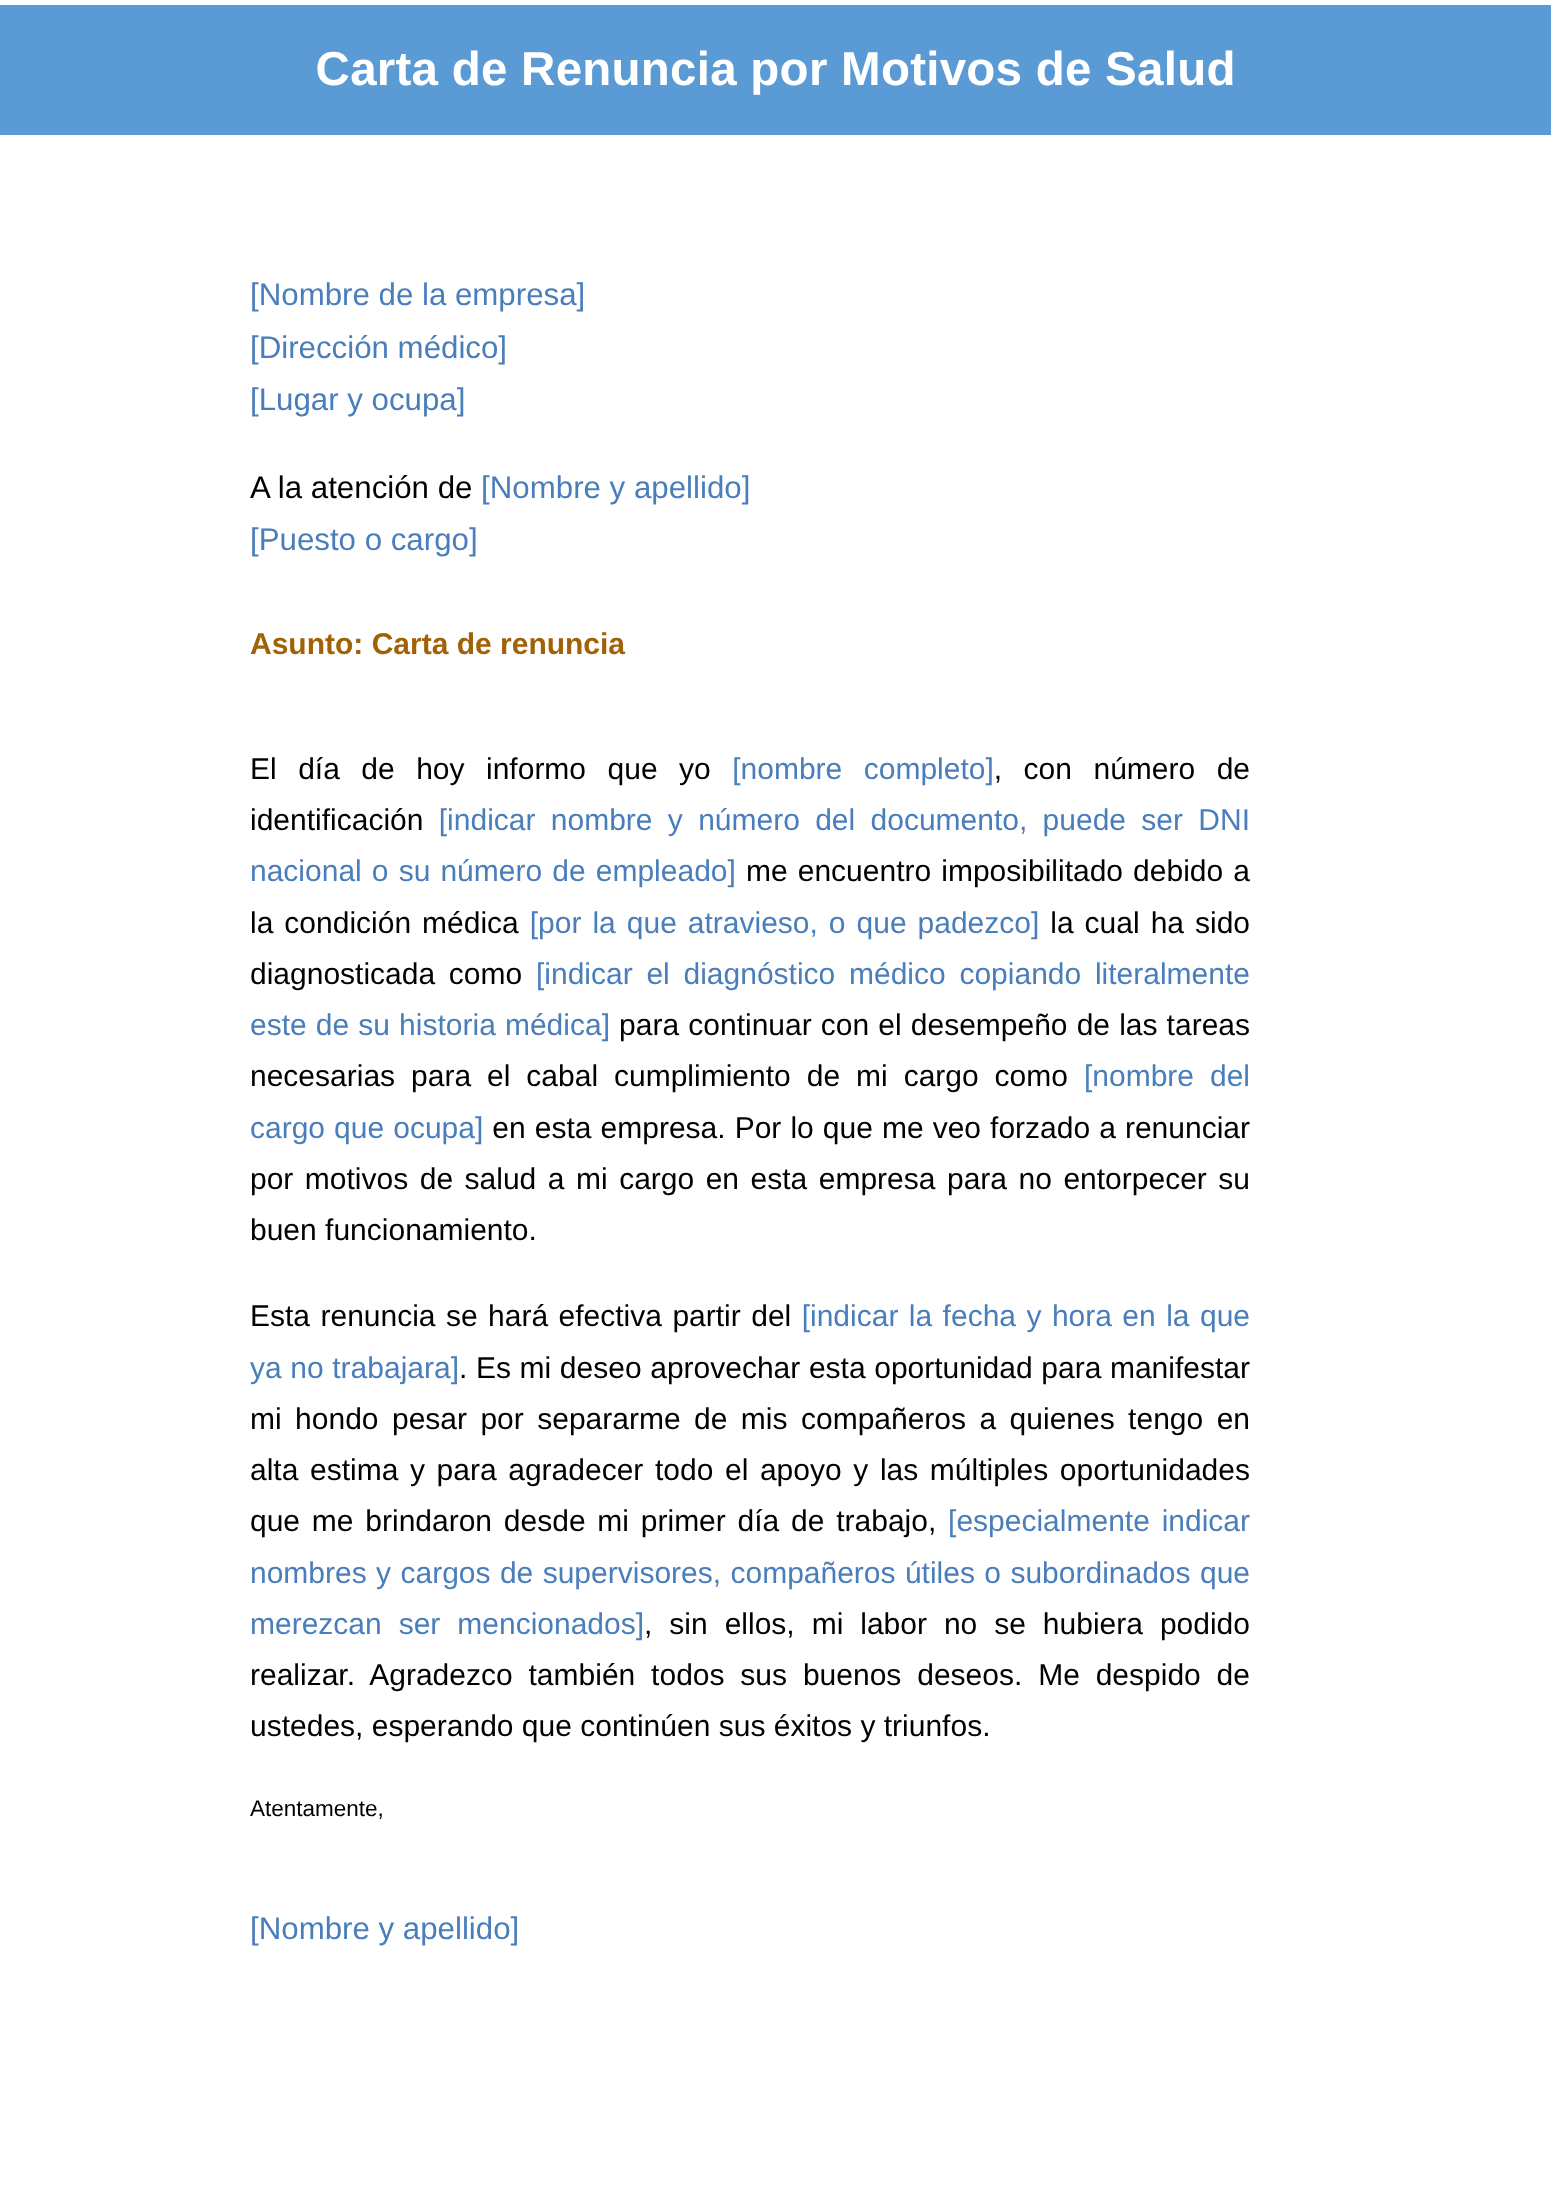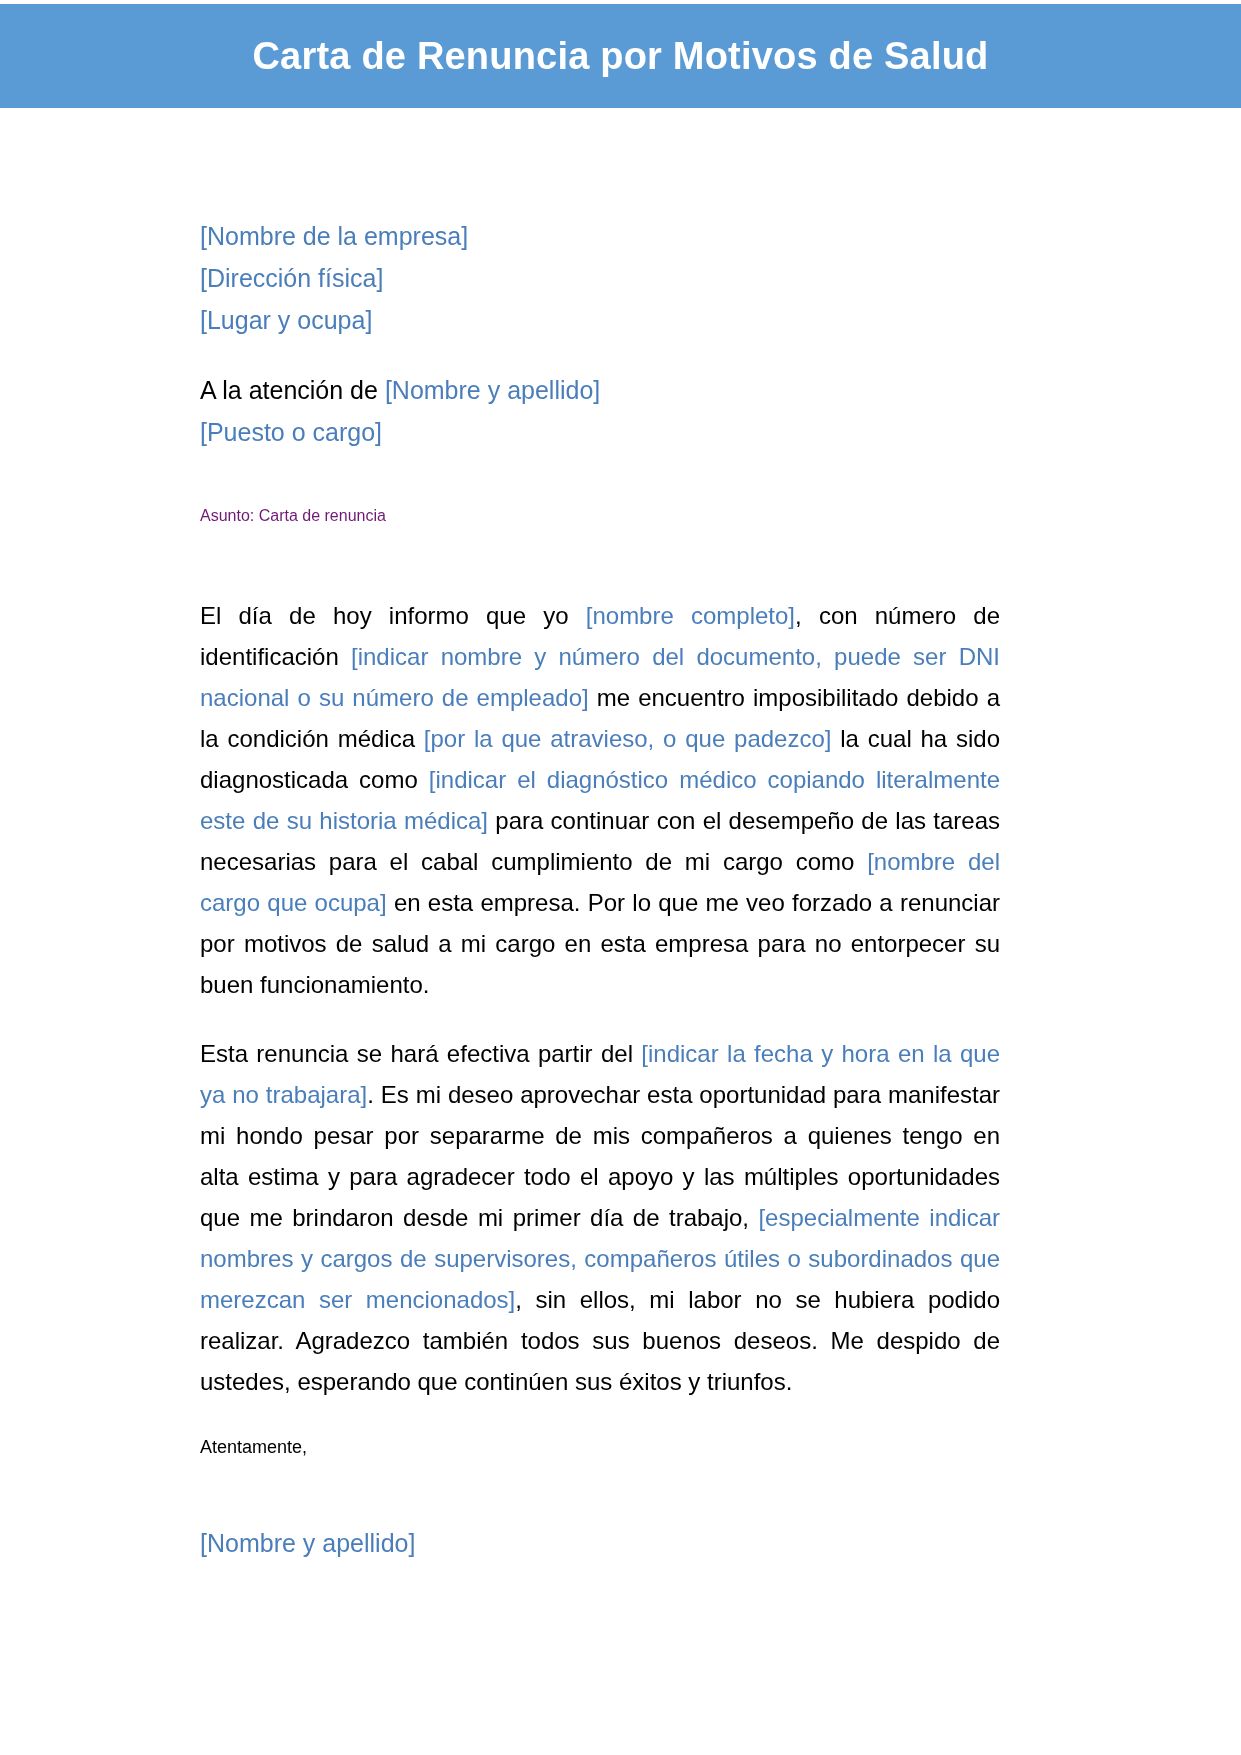--- a/index.html
+++ b/index.html
@@ -64,23 +64,23 @@
 
   .blue {
     color: #4A7EBB;
   }
 
   .spacer-sm { height: 28px; }
   .spacer-md { height: 46px; }
   .spacer-lg { height: 62px; }
 
   .subject {
-    font-size: 16px;
-    font-weight: normal;
-    color: #701a75;
+    font-size: 24px;
+    font-weight: bold;
+    color: #a16207;
     line-height: 34px;
   }
 
   .para {
     font-size: 24px;
     line-height: 41px;
     color: #000000;
     text-align: justify;
     text-justify: inter-word;
     margin: 0;
@@ -104,21 +104,21 @@
 <div class="page">
 
   <div class="banner">
     <div class="banner-title">Carta de Renuncia por Motivos de Salud</div>
   </div>
 
   <div class="letter">
 
     <div class="addr-block">
       <div class="addr-line blue">[Nombre de la empresa]</div>
-      <div class="addr-line blue">[Dirección física]</div>
+      <div class="addr-line blue">[Dirección médico]</div>
       <div class="addr-line blue">[Lugar y ocupa]</div>
     </div>
 
     <div class="spacer-sm"></div>
 
     <div class="attn-block">
       <div class="attn-line"><span>A la atención de </span><span class="blue">[Nombre y apellido]</span></div>
       <div class="attn-line blue">[Puesto o cargo]</div>
     </div>
 

